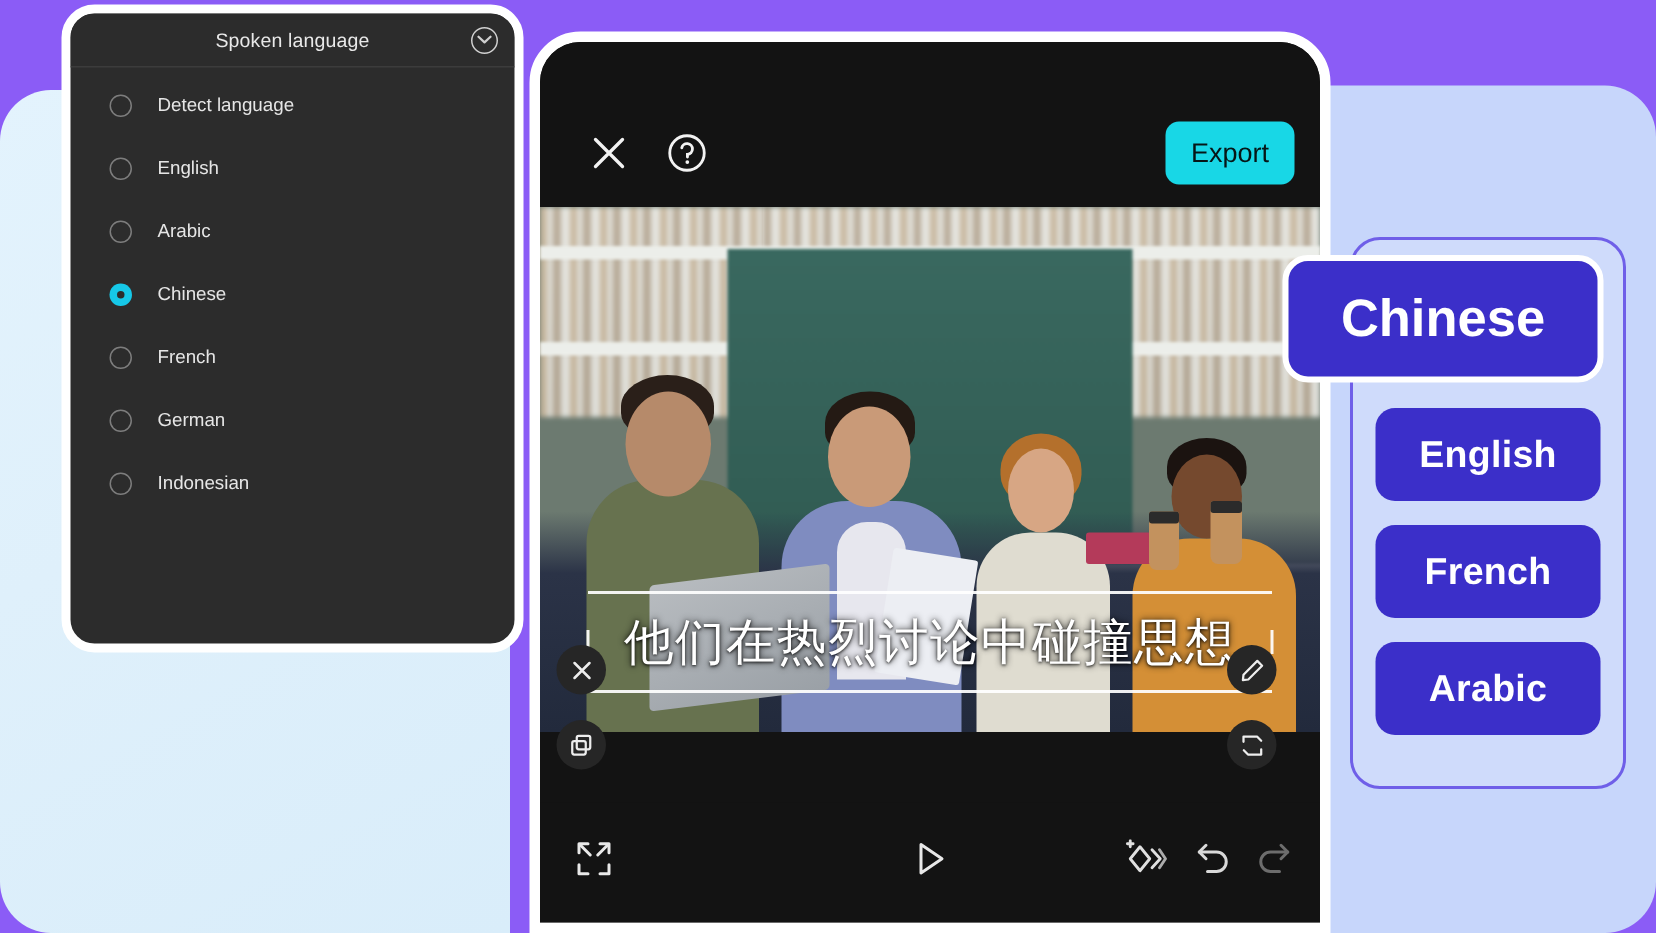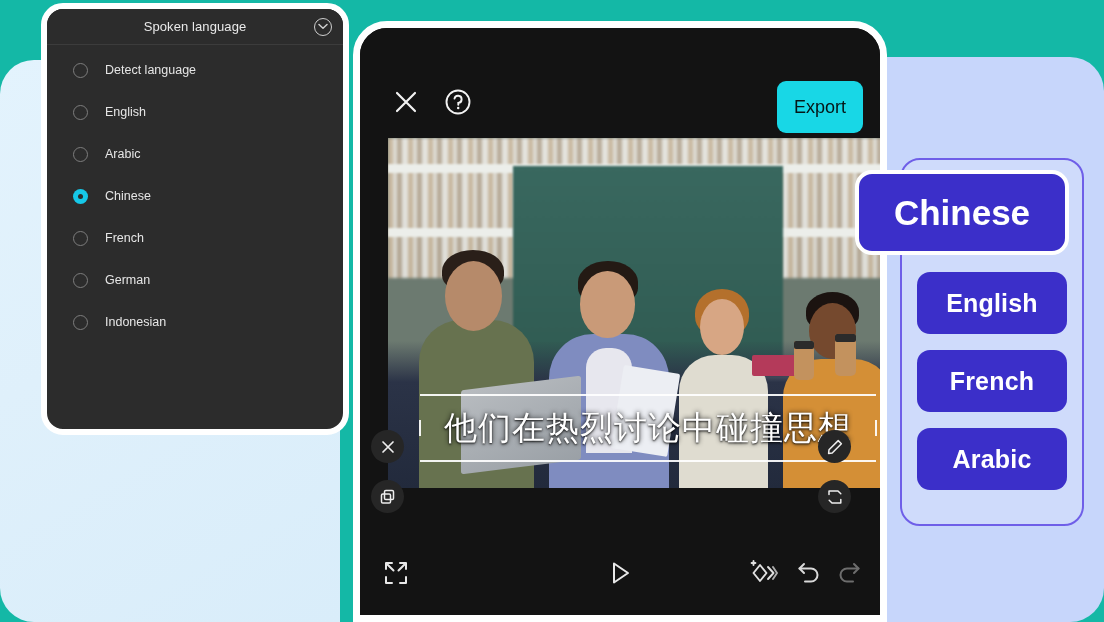--- a/index.html
+++ b/index.html
@@ -2,21 +2,21 @@
 <html><head>
 <meta charset="utf-8">
 <style>
   * { box-sizing: border-box; margin: 0; padding: 0; }
   html, body {
     width: 1104px; height: 622px;
     overflow: hidden;
     background: #ffffff;
     font-family: "Liberation Sans", "DejaVu Sans", sans-serif;
   }
-  #root { position: relative; width: 1104px; height: 622px; background: #14b8a6; }
+  #root { position: relative; width: 1104px; height: 622px; background: #8b5cf6; }
 
   
   .bg-left {
     position: absolute; left: 0; top: 60px; width: 340px; height: 562px;
     background: linear-gradient(150deg, #e3f3fd 0%, #dff0fb 45%, #d9edfa 100%);
     border-radius: 34px 0 0 34px;
   }
   .bg-right {
     position: absolute; left: 884px; top: 57px; width: 220px; height: 565px;
     background: #c7d6fb;
@@ -84,32 +84,31 @@
     background: #2e2e2e; border-radius: 9px;
     display: flex; align-items: center; gap: 7px;
     color: #ffffff; font-size: 17px; font-weight: 400;
   }
   .caret-down {
     width: 0; height: 0; border-left: 5px solid transparent;
     border-right: 5px solid transparent; border-top: 6px solid #ffffff;
   }
   .export-btn {
     position: absolute; right: 17px; top: 53px;
-    height: 52px; padding: 0 17px;
+    height: 42px; padding: 0 17px;
     background: #18d7e6; border-radius: 9px;
     display: flex; align-items: center; justify-content: center;
     color: #061617; font-size: 18px; font-weight: 400;
   }
 
   
   .video {
     position: relative; height: 350px; width: 100%;
     overflow: hidden;
     background: #6c7a70;
-    margin-left: 28px;
   }
   .v-layer { position: absolute; inset: 0; }
   .v-shelf {
     position: absolute; left: 0; top: 0; width: 100%; height: 40%;
     background:
       repeating-linear-gradient(90deg, rgba(190,160,120,.55) 0 5px, rgba(230,225,215,.5) 5px 9px, rgba(150,120,85,.45) 9px 14px, rgba(240,238,232,.55) 14px 20px),
       linear-gradient(180deg,#d8d9d4 0%, #c9cbc6 100%);
     filter: blur(1.6px);
   }
   .v-shelf-bar1, .v-shelf-bar2 {

